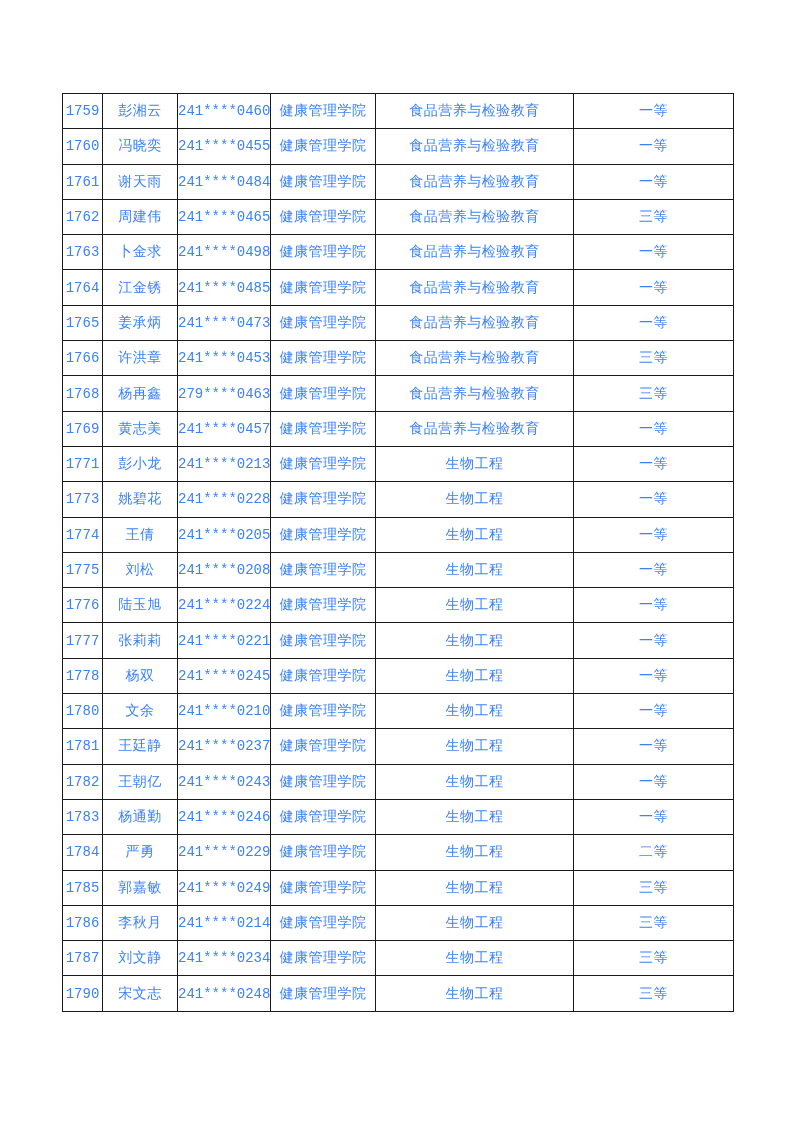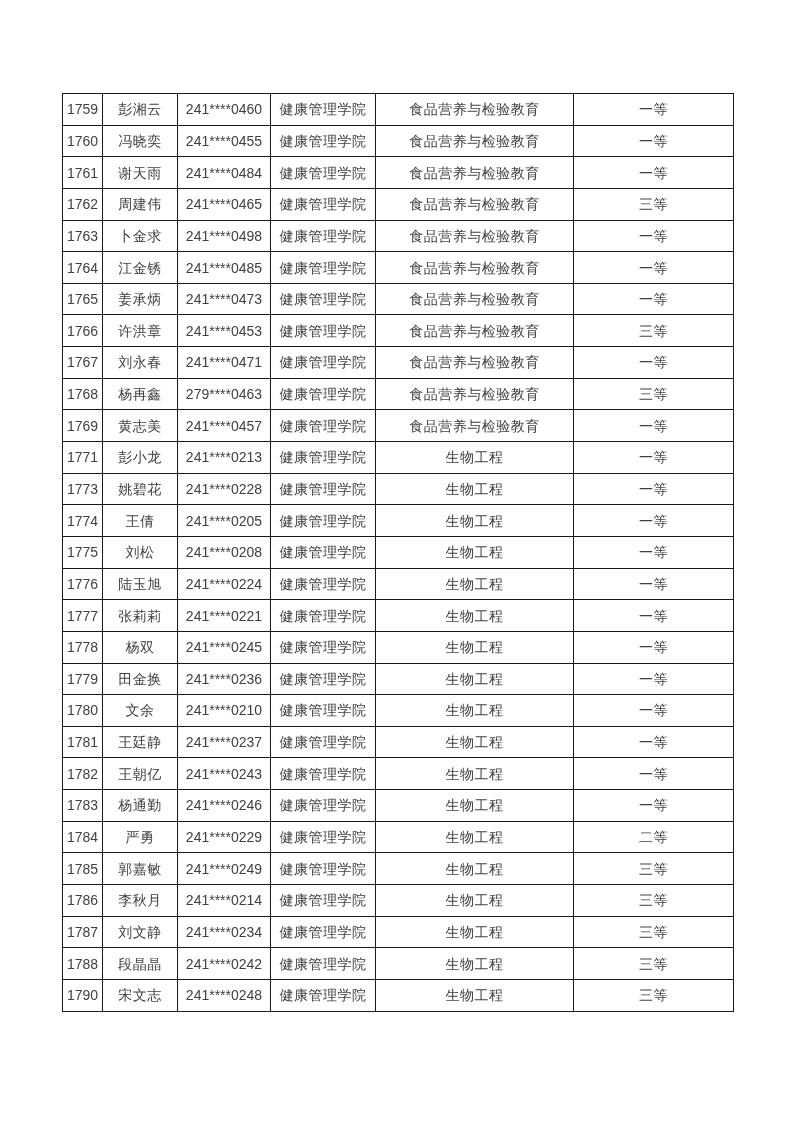--- a/index.html
+++ b/index.html
@@ -6,22 +6,22 @@
     margin: 0;
     padding: 0;
     background: #ffffff;
   }
   .page {
     position: relative;
     width: 793px;
     height: 1102px;
     background: #ffffff;
     overflow: hidden;
-    font-family: Liberation Sans, sans-serif;
-    color: #404040;
+    font-family: Liberation Mono, monospace;
+    color: #3b82f6;
   }
   table.award-table {
     position: absolute;
     left: 62px;
     top: 93px;
     width: 671px;
     height: 919px;
     border-collapse: collapse;
     table-layout: fixed;
   }
@@ -112,28 +112,20 @@
         </tr>
         <tr>
           <td class="num">1766</td>
           <td>许洪章</td>
           <td class="num">241****0453</td>
           <td>健康管理学院</td>
           <td>食品营养与检验教育</td>
           <td>三等</td>
         </tr>
         <tr>
-          <td class="num">1767</td>
-          <td>刘永春</td>
-          <td class="num">241****0471</td>
-          <td>健康管理学院</td>
-          <td>食品营养与检验教育</td>
-          <td>一等</td>
-        </tr>
-        <tr>
           <td class="num">1768</td>
           <td>杨再鑫</td>
           <td class="num">279****0463</td>
           <td>健康管理学院</td>
           <td>食品营养与检验教育</td>
           <td>三等</td>
         </tr>
         <tr>
           <td class="num">1769</td>
           <td>黄志美</td>
@@ -192,28 +184,20 @@
         </tr>
         <tr>
           <td class="num">1778</td>
           <td>杨双</td>
           <td class="num">241****0245</td>
           <td>健康管理学院</td>
           <td>生物工程</td>
           <td>一等</td>
         </tr>
         <tr>
-          <td class="num">1779</td>
-          <td>田金换</td>
-          <td class="num">241****0236</td>
-          <td>健康管理学院</td>
-          <td>生物工程</td>
-          <td>一等</td>
-        </tr>
-        <tr>
           <td class="num">1780</td>
           <td>文余</td>
           <td class="num">241****0210</td>
           <td>健康管理学院</td>
           <td>生物工程</td>
           <td>一等</td>
         </tr>
         <tr>
           <td class="num">1781</td>
           <td>王廷静</td>
@@ -259,28 +243,20 @@
           <td>李秋月</td>
           <td class="num">241****0214</td>
           <td>健康管理学院</td>
           <td>生物工程</td>
           <td>三等</td>
         </tr>
         <tr>
           <td class="num">1787</td>
           <td>刘文静</td>
           <td class="num">241****0234</td>
-          <td>健康管理学院</td>
-          <td>生物工程</td>
-          <td>三等</td>
-        </tr>
-        <tr>
-          <td class="num">1788</td>
-          <td>段晶晶</td>
-          <td class="num">241****0242</td>
           <td>健康管理学院</td>
           <td>生物工程</td>
           <td>三等</td>
         </tr>
         <tr>
           <td class="num">1790</td>
           <td>宋文志</td>
           <td class="num">241****0248</td>
           <td>健康管理学院</td>
           <td>生物工程</td>

